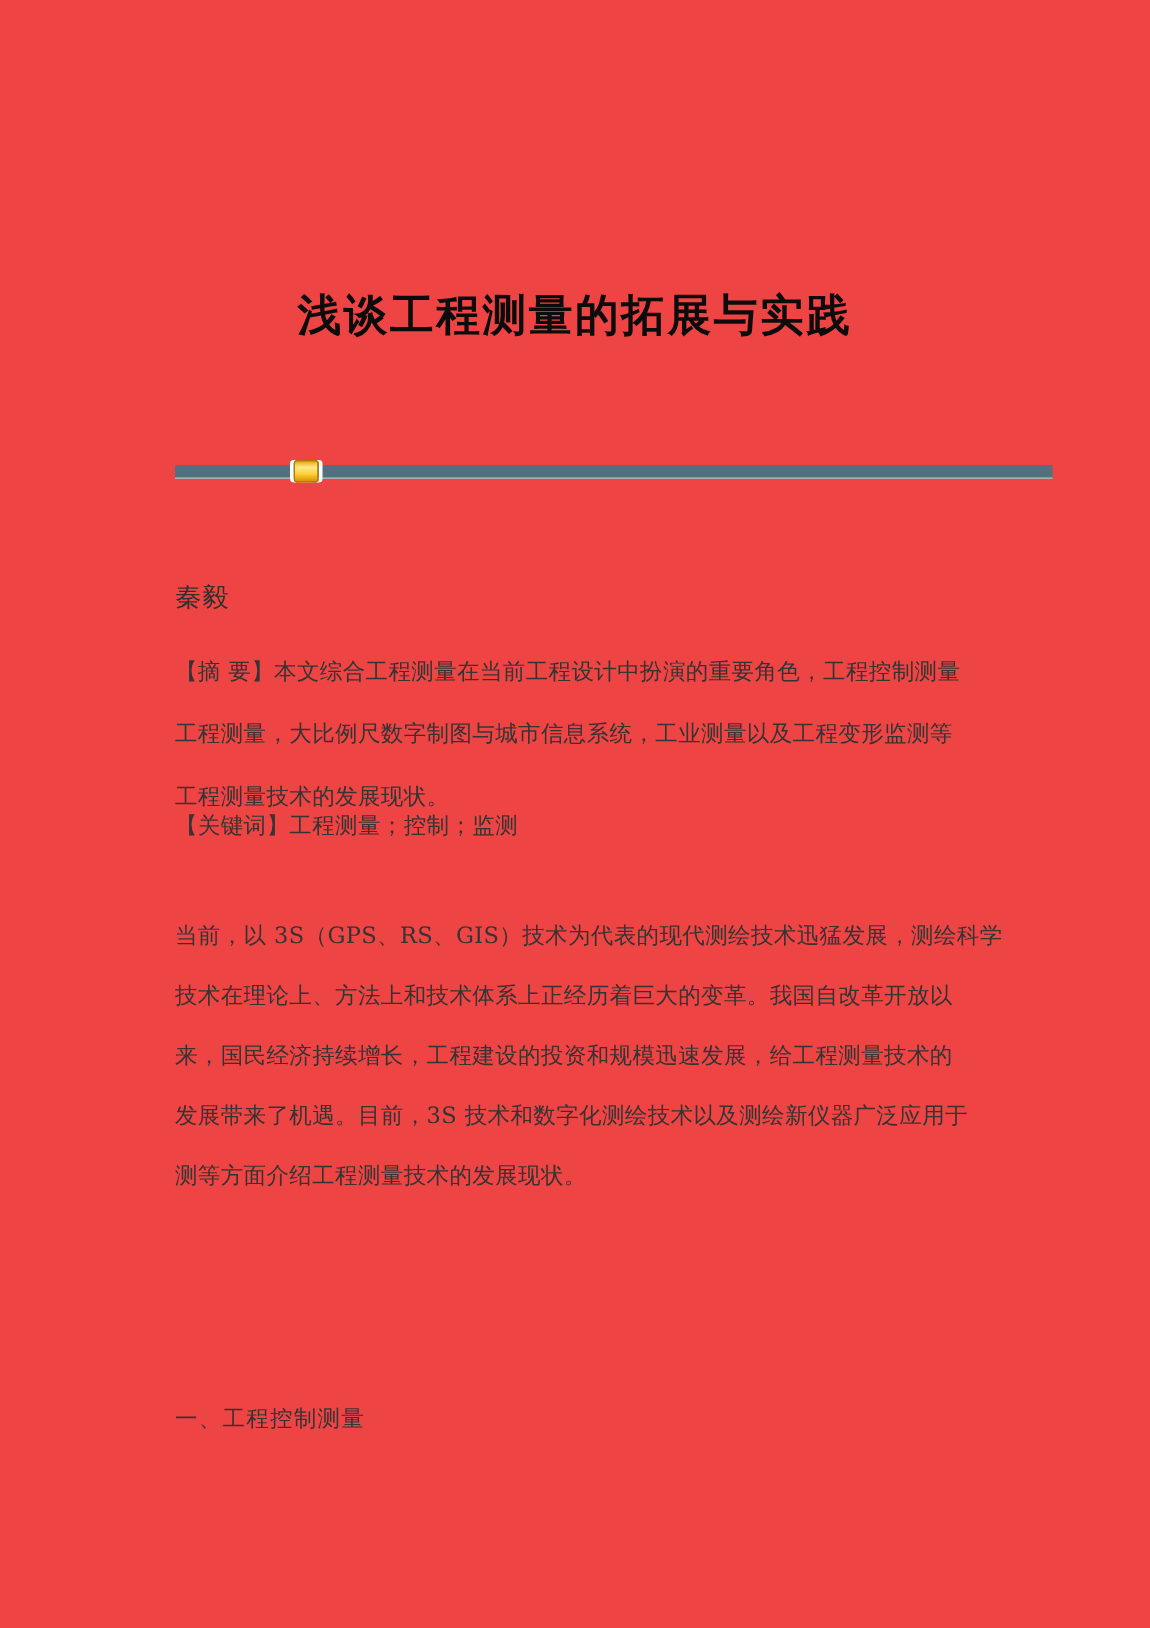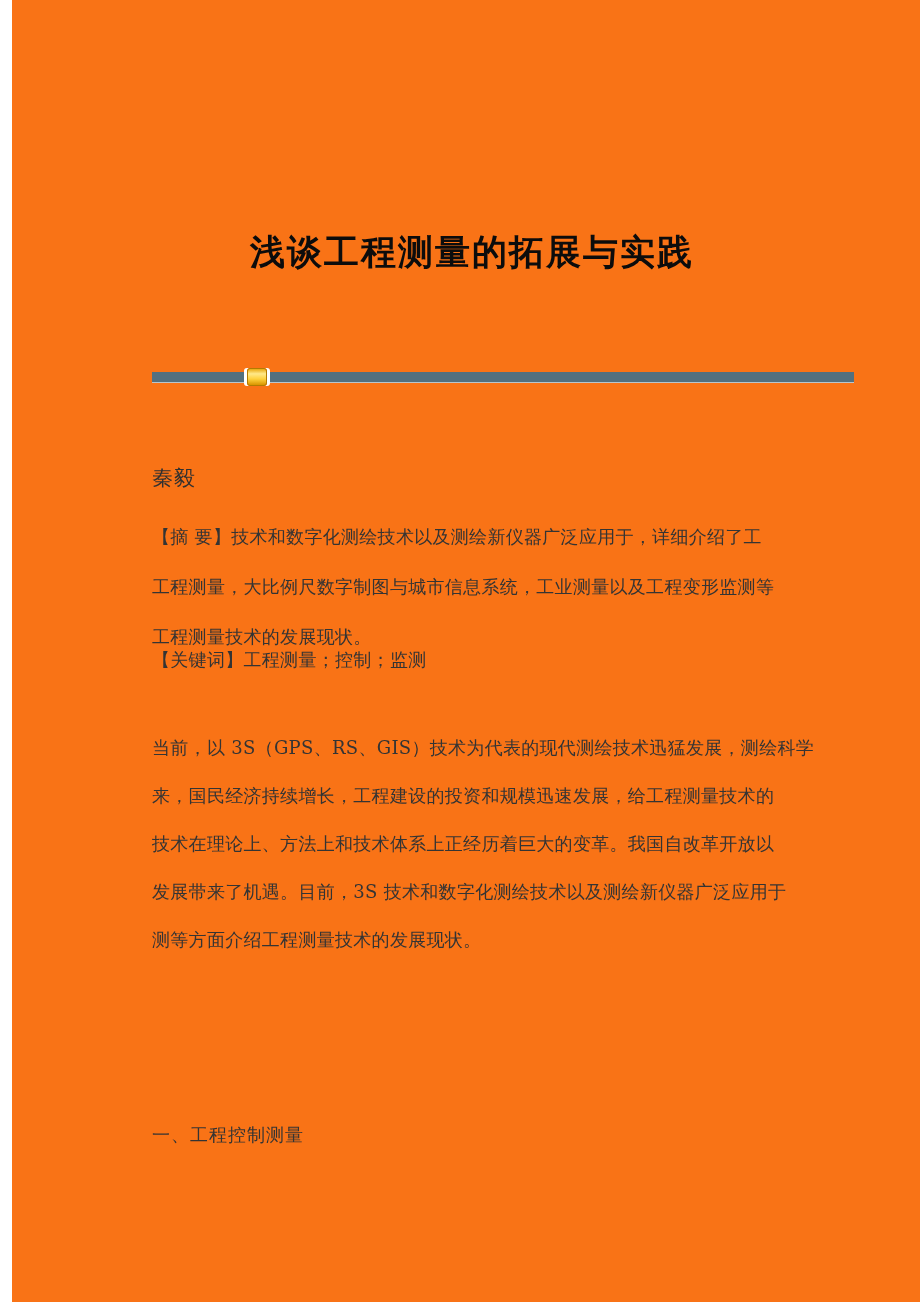--- a/index.html
+++ b/index.html
@@ -10,22 +10,21 @@
   body {
     width: 920px;
     height: 1302px;
     position: relative;
     font-family: "DejaVu Serif", serif;
     overflow: hidden;
   }
   .doc-page {
     position: absolute;
     inset: 0;
-    background: #f97316;
-    margin-left: 12px;
+    background: #ef4444;
   }
   .doc-title {
     position: absolute;
     top: 206px;
     left: 0;
     width: 920px;
     text-align: center;
     font-size: 35px;
     font-weight: bold;
     color: #0c0c0c;
@@ -107,32 +106,32 @@
 
   <h1 class="doc-title">浅谈工程测量的拓展与实践</h1>
 
   <div class="divider-bar">
     <div class="divider-ornament"></div>
   </div>
 
   <div class="author-line">秦毅</div>
 
   <div class="text-block abstract-block">
-    <div class="line">【摘 要】技术和数字化测绘技术以及测绘新仪器广泛应用于，详细介绍了工</div>
+    <div class="line">【摘 要】本文综合工程测量在当前工程设计中扮演的重要角色，工程控制测量</div>
     <div class="line">工程测量，大比例尺数字制图与城市信息系统，工业测量以及工程变形监测等</div>
     <div class="line">工程测量技术的发展现状。</div>
   </div>
 
   <div class="text-block keywords-block">
     <div class="line">【关键词】工程测量；控制；监测</div>
   </div>
 
   <div class="text-block body-block">
     <div class="line l48">当前，以 3S（GPS、RS、GIS）技术为代表的现代测绘技术迅猛发展，测绘科学</div>
+    <div class="line l48">技术在理论上、方法上和技术体系上正经历着巨大的变革。我国自改革开放以</div>
     <div class="line l48">来，国民经济持续增长，工程建设的投资和规模迅速发展，给工程测量技术的</div>
-    <div class="line l48">技术在理论上、方法上和技术体系上正经历着巨大的变革。我国自改革开放以</div>
     <div class="line l48">发展带来了机遇。目前，3S 技术和数字化测绘技术以及测绘新仪器广泛应用于</div>
     <div class="line l48">测等方面介绍工程测量技术的发展现状。</div>
   </div>
 
   <div class="section-heading">一、工程控制测量</div>
 
 </div>
 
 </body></html>

